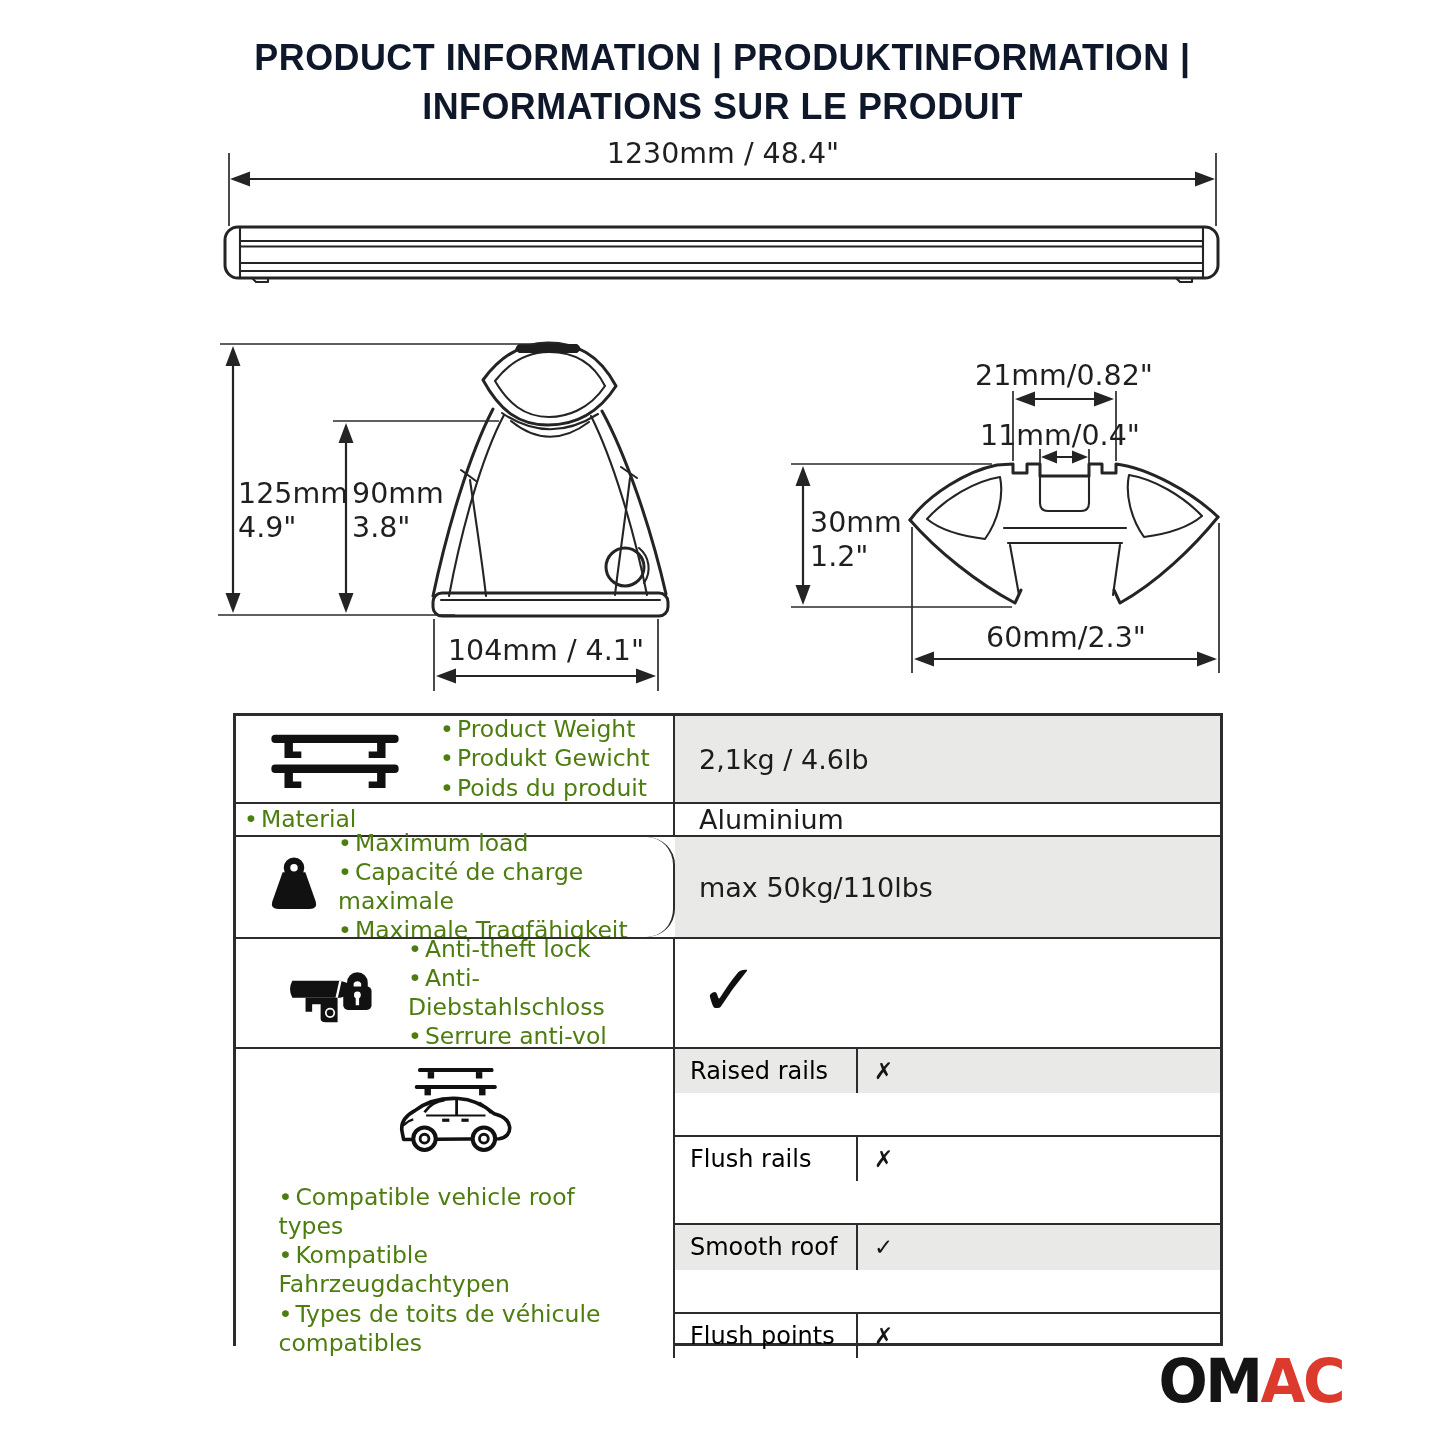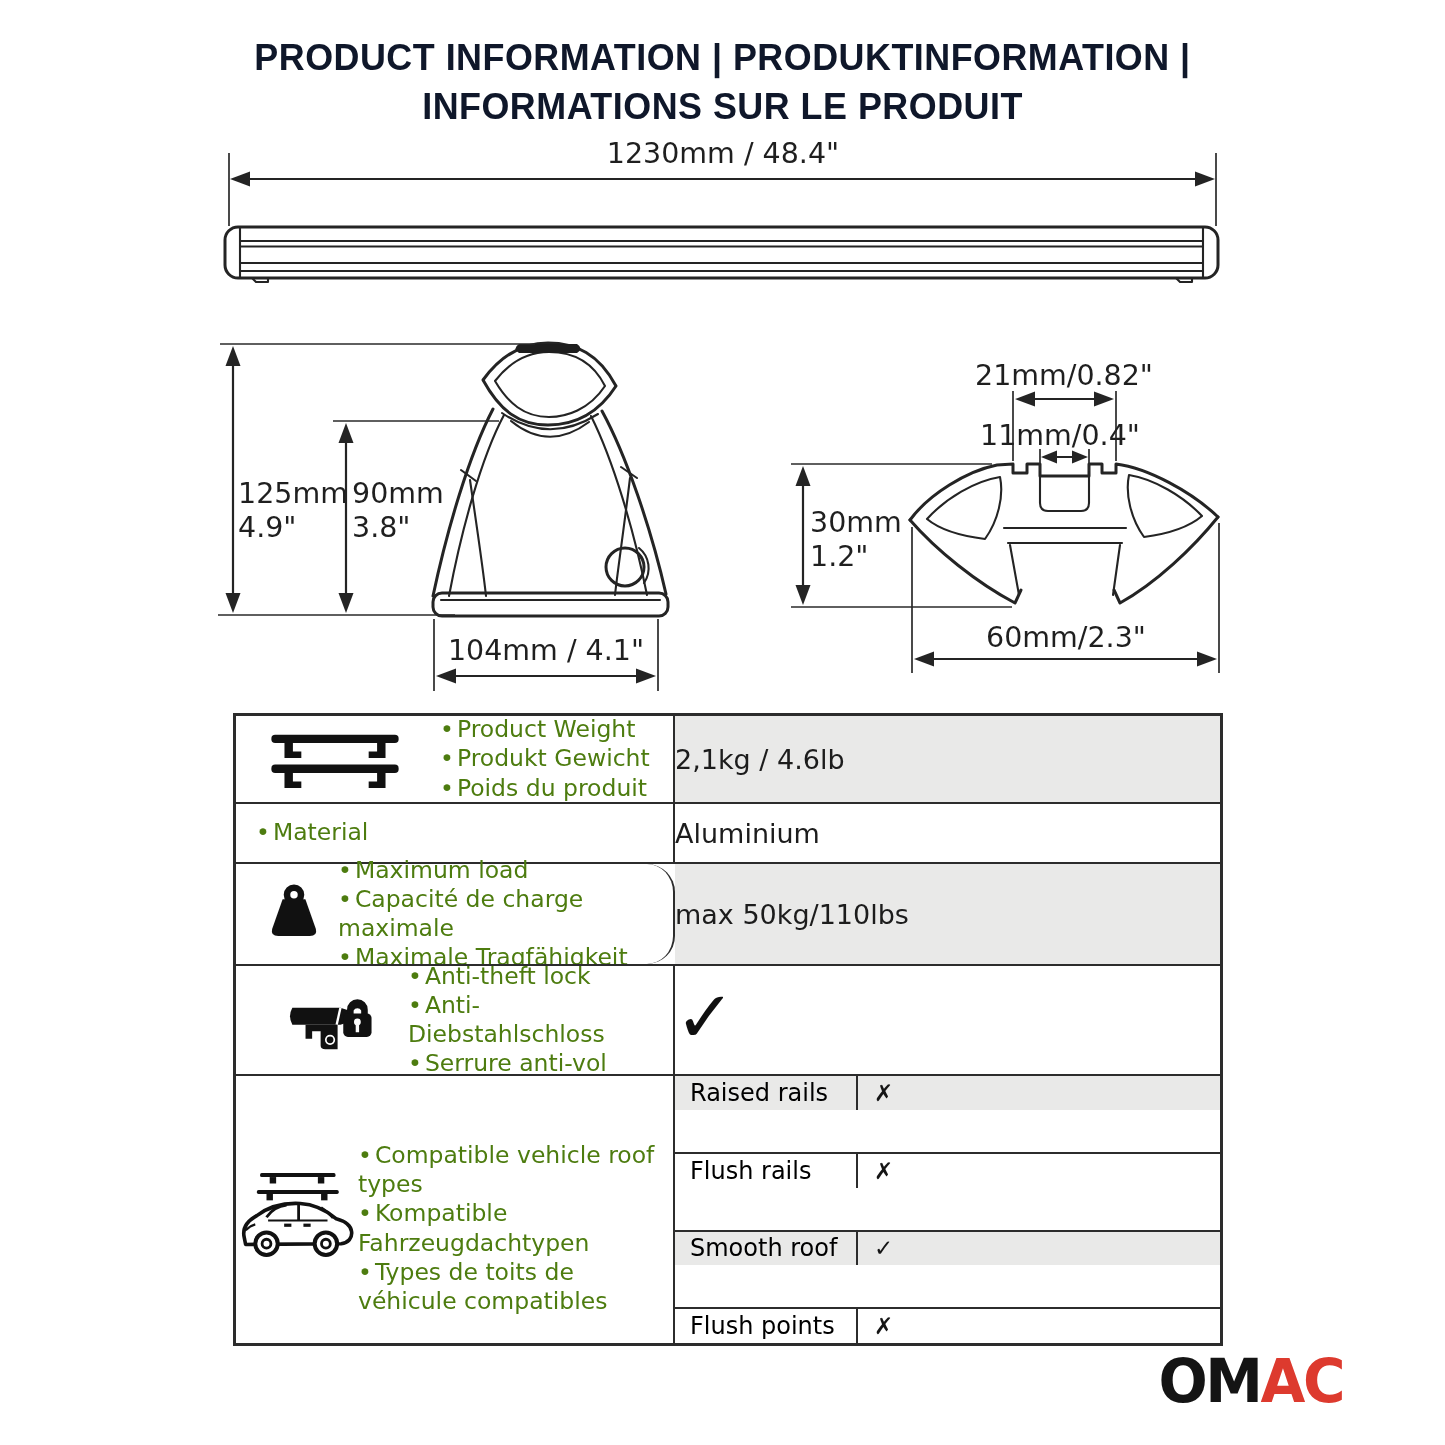--- a/index.html
+++ b/index.html
@@ -30,36 +30,36 @@
     border:3px solid #2c2c2c; display:flex; flex-direction:column; background:#fff;
   }
   .t-row { display:flex; flex-direction:row; width:100%; }
   .t-row + .t-row { border-top:2.5px solid #2c2c2c; }
   .r1{height:86px;} .r2{height:60px;} .r3{height:102px;} .r4{height:110px;} .r5{flex:1;}
   .cell-label {
     width:439px; flex:0 0 439px; border-right:2.5px solid #2c2c2c;
     display:flex; align-items:center; background:#fff;
   }
   .cell-value {
-    flex:1; display:flex; align-items:center; 
+    flex:1; display:flex; align-items:center; padding-left:24px;
     font-size:27px; color:#1c1c1c;
   }
   .shade { background:#e9e9e8; }
   .lbl-list { font-size:23.5px; line-height:1.24; color:#4d7c0f; }
   .lbl-list .li::before { content:"\2022"; margin-right:3px; }
   .icon-box { display:flex; align-items:center; justify-content:center; flex:0 0 auto; }
   .cl1 { padding-left:32px; gap:38px; }
-  .cl2 { padding-left:20px; }
+  .cl2 { padding-left:8px; }
   .cl3 { padding-left:30px; gap:16px;border-radius:28px; }
   .cl4 { padding-left:48px; gap:30px; }
   .big-check { font-size:72px; font-weight:bold; color:#101010; line-height:1; margin-top:-6px; }
   
   .cell-label5 {
     width:439px; flex:0 0 439px; border-right:2.5px solid #2c2c2c;
-    display:flex; flex-direction:row; align-items:center; padding-top:16px; background:#fff;
+    display:flex; flex-direction:column; align-items:center; padding-top:16px; background:#fff;
   }
   .cell-label5 .lbl-list { margin-top:22px; width:352px; }
   .subtable { flex:1; display:flex; flex-direction:column; }
   .subrow { flex:1; display:flex; flex-direction:row; }
   .subrow + .subrow { border-top:2px solid #2c2c2c;margin-top:42px; }
   .sub-label {
     width:183px; flex:0 0 183px; border-right:2px solid #2c2c2c;
     display:flex; align-items:center; padding-left:15px; font-size:24px; color:#000000;
   }
   .sub-mark { flex:1; display:flex; align-items:center; padding-left:16px; font-size:23px; color:#151515; }

